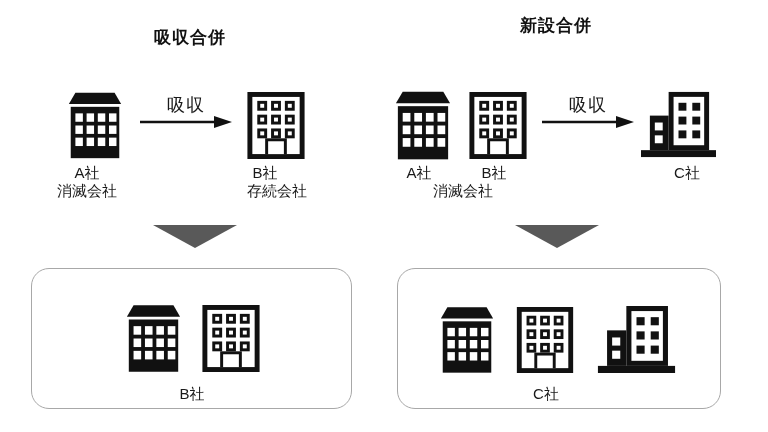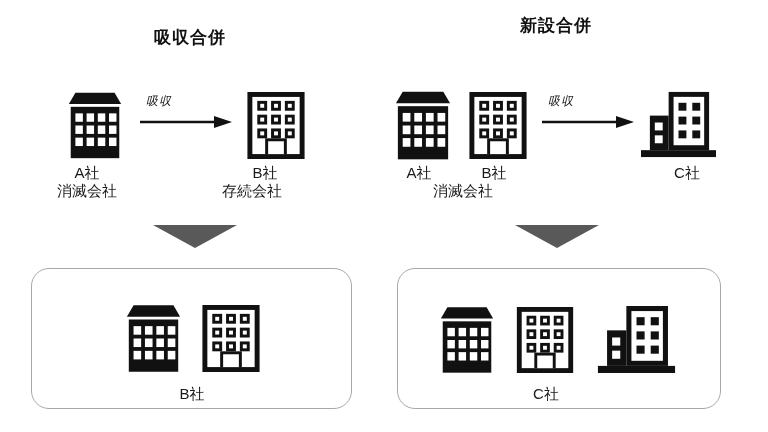--- a/index.html
+++ b/index.html
@@ -11,23 +11,22 @@
   .abs{position:absolute;}
   .section-title{
     font-size:17px;font-weight:bold;text-align:center;width:180px;
     letter-spacing:1px;color:#111;
   }
   .lbl{
     font-size:15px;text-align:center;width:90px;color:#1a1a1a;
     white-space:nowrap;
   }
   .arrow-lbl{
-    font-size:12px;text-align:left;width:80px;color:#1a1a1a;
+    font-size:18px;text-align:center;width:80px;color:#1a1a1a;
     letter-spacing:1px;
-    font-style:italic;
   }
   .tri-down{
     width:0;height:0;
     border-left:42px solid transparent;
     border-right:42px solid transparent;
     border-top:23px solid #595959;
   }
   .result-box{
     border:1px solid #a8a8a8;border-radius:18px;background:#fff;
   }
@@ -112,21 +111,21 @@
       <use href="#mergeArrow"></use>
     </svg>
 
   <svg class="abs icon" style="left:247px;top:92px;" width="58" height="67">
       <use href="#bldgB"></use>
     </svg>
 
   <div class="abs lbl" style="left:42px;top:164px;">A社</div>
   <div class="abs lbl" style="left:42px;top:182px;">消滅会社</div>
   <div class="abs lbl" style="left:220px;top:164px;">B社</div>
-  <div class="abs lbl" style="left:207px;top:182px;text-align:center;">存続会社</div>
+  <div class="abs lbl" style="left:232px;top:182px;text-align:center;">存続会社</div>
 
   <div class="abs tri-down" style="left:153px;top:225px;"></div>
 
   <div class="abs result-box" style="left:31px;top:268px;width:319px;height:139px;"></div>
   <svg class="abs icon" style="left:125px;top:304px;" width="57" height="69">
       <use href="#bldgA"></use>
     </svg>
   <svg class="abs icon" style="left:202px;top:305px;" width="58" height="67">
       <use href="#bldgB"></use>
     </svg>

